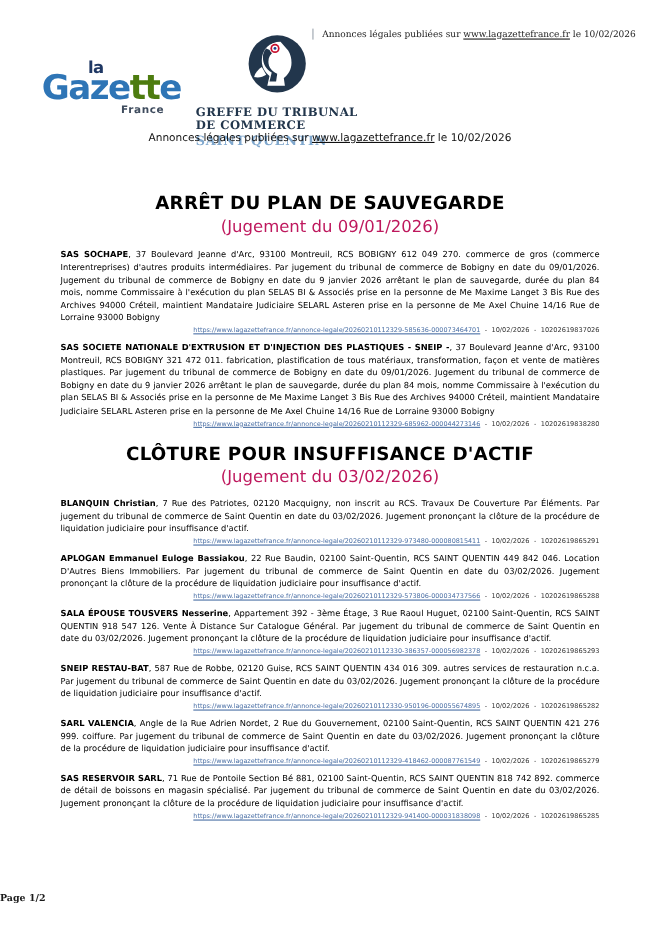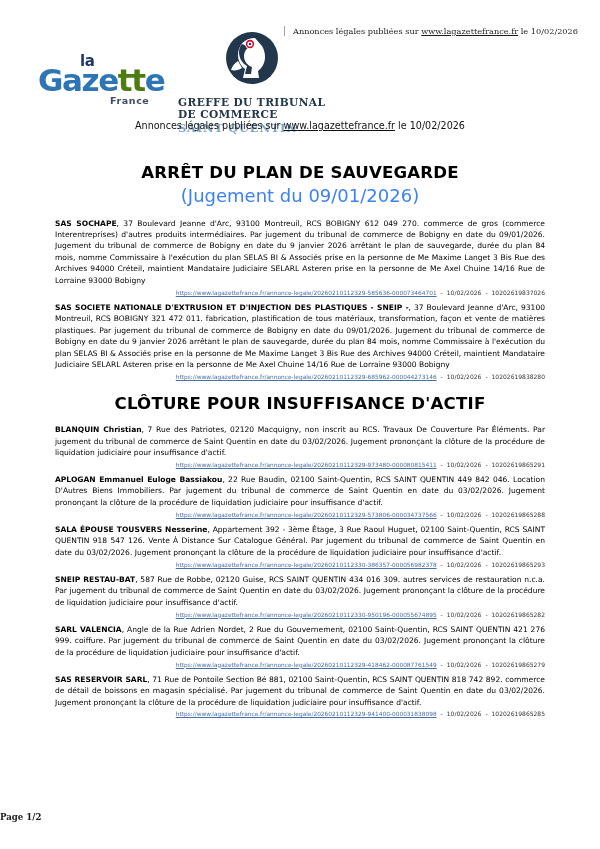--- a/index.html
+++ b/index.html
@@ -66,24 +66,24 @@
   }
   .subtitle a{color:#111;text-decoration:underline;}
 
   
   .content{
     position:absolute;top:163px;left:55px;width:490px;
   }
 
   .section-head{text-align:center;margin-bottom:9px;}
   .section-head .title{
-    font-size:16.6px;font-weight:700;color:#000;letter-spacing:.2px;line-height:1.2;
+    font-size:16.6px;font-weight:700;color:#000;letter-spacing:.2px;line-height:1.2;margin-top:12px;
   }
   .section-head .judg{
-    font-size:18px;color:#3b82f6;margin-top:2px;line-height:1.2;
+    font-size:15px;color:#be185d;margin-top:2px;line-height:1.2;
   }
   .sec1{margin-bottom:11px;}
   .sec2{margin-top:14px;margin-bottom:10px;}
 
   .ann{margin-bottom:6px;}
   .ann-body{
     font-size:7.55px;line-height:1.52;text-align:justify;color:#000;
   }
   .ann-body b{font-weight:700;}
   .ann-meta{
@@ -165,20 +165,21 @@
         <a class="u" href="#">https://www.lagazettefrance.fr/annonce-legale/20260210112329-685962-000044273146</a>
         <span class="sep">-</span>
         <span>10/02/2026</span>
         <span class="sep">-</span>
         <span>10202619838280</span>
       </div>
     </div>
 
     <div class="section-head sec2">
       <div class="title">CLÔTURE POUR INSUFFISANCE D'ACTIF</div>
+      <div class="judg">(Jugement du 03/02/2026)</div>
     </div>
 
     <div class="ann">
       <div class="ann-body"><b>BLANQUIN Christian</b><span>, 7 Rue des Patriotes, 02120 Macquigny, non inscrit au RCS. Travaux De Couverture Par Éléments. Par jugement du tribunal de commerce de Saint Quentin en date du 03/02/2026. Jugement prononçant la clôture de la procédure de liquidation judiciaire pour insuffisance d'actif.</span></div>
       <div class="ann-meta">
         <a class="u" href="#">https://www.lagazettefrance.fr/annonce-legale/20260210112329-973480-000080815411</a>
         <span class="sep">-</span>
         <span>10/02/2026</span>
         <span class="sep">-</span>
         <span>10202619865291</span>

